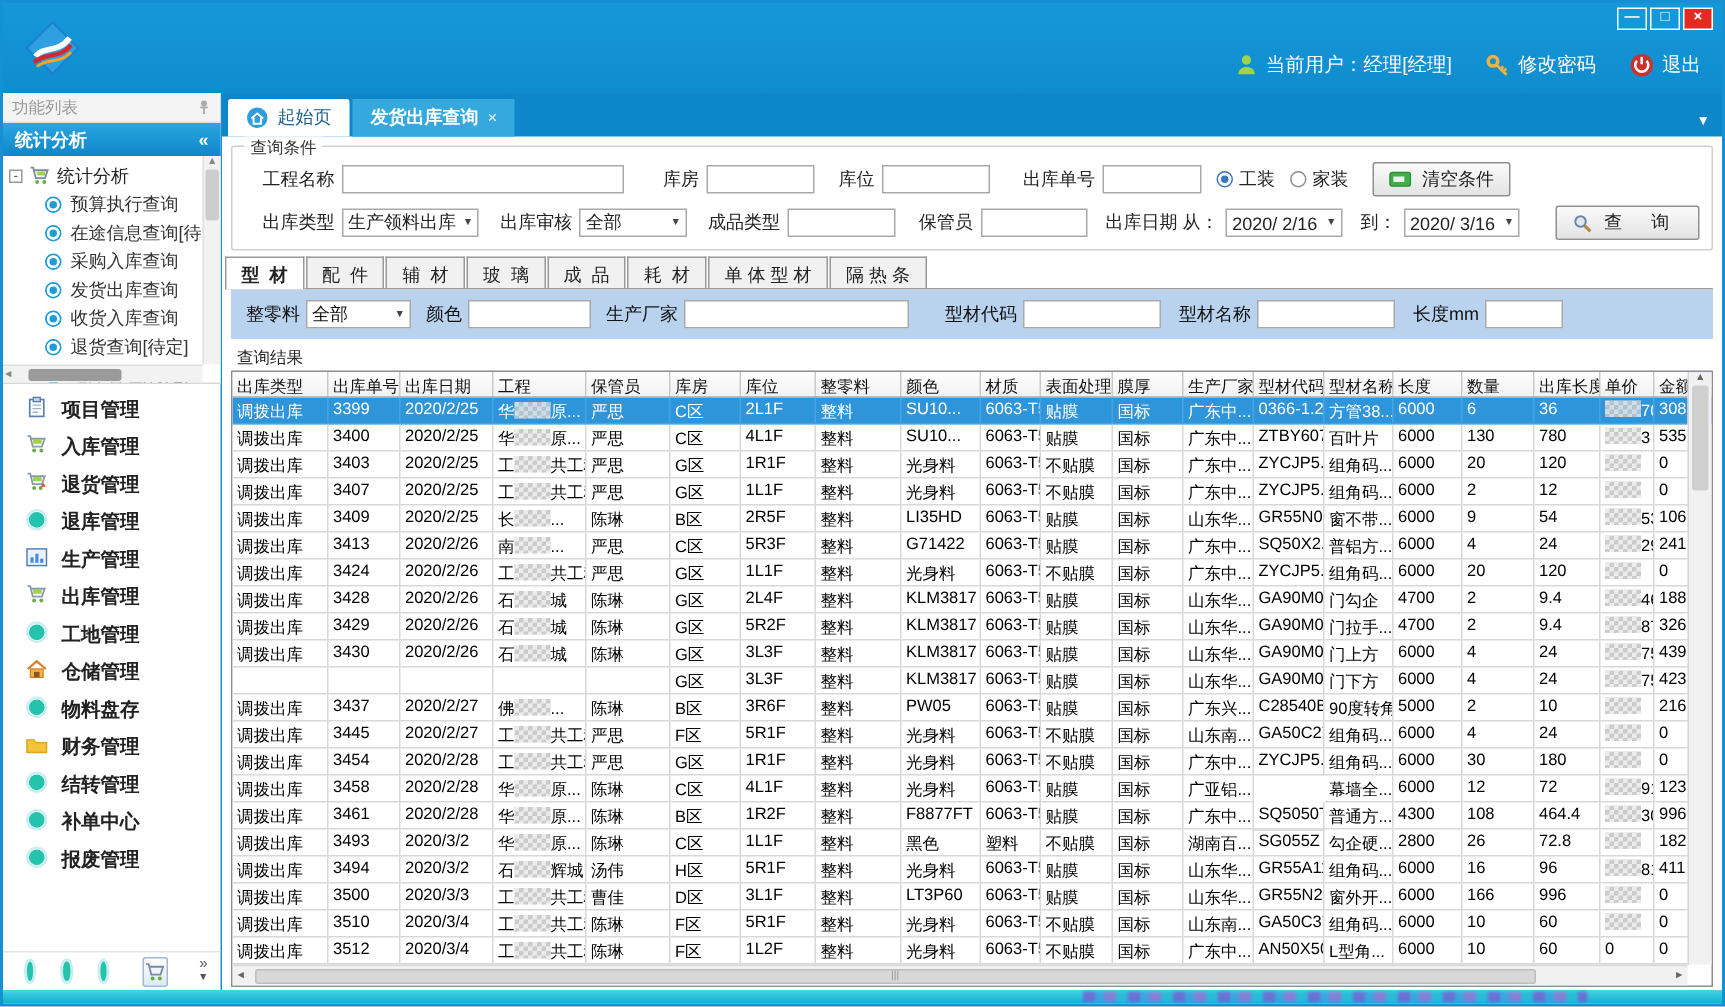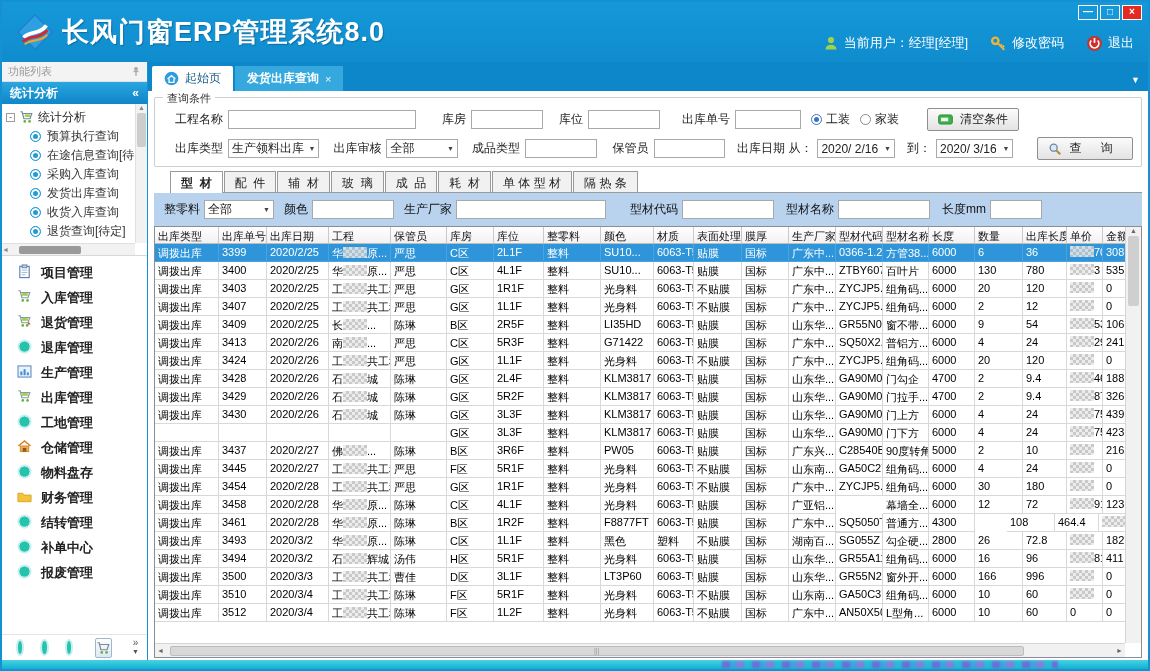--- a/index.html
+++ b/index.html
@@ -57,25 +57,25 @@
   .qrow { display:flex; align-items:center; margin-bottom:6px; font-size:12px; color:#222; }
   .qrow:last-child { margin-bottom:0; }
   .qlabel { margin:0 5px 0 12px; white-space:nowrap; }
   .tbox { height:19px; border:1px solid #a9a9a9; background:#fff; }
   .select { height:19px; border:1px solid #a9a9a9; background:#fff; display:flex; align-items:center; justify-content:space-between; padding:0 3px; font-size:12px; }
   .select .caret { font-size:7px; color:#444; margin-left:4px; }
   .radio { display:flex; align-items:center; gap:4px; margin-left:10px; }
   .rdot { width:11px; height:11px; border-radius:50%; border:1px solid #8a8a8a; background:#fff; position:relative; }
   .rdot.on { border-color:#3a76bf; }
   .rdot.on::after { content:""; position:absolute; inset:2px; border-radius:50%; background:#3a76bf; }
-  .btn { height:23px; border:1px solid #8e8f8f; border-radius:2px; background:linear-gradient(#fbfbfb,#e3e3e3); display:flex; align-items:center; gap:7px; padding:0 10px; font-size:12px; color:#222; margin-left:28px; }
+  .btn { height:23px; border:1px solid #8e8f8f; border-radius:2px; background:linear-gradient(#fbfbfb,#e3e3e3); display:flex; align-items:center; gap:7px; padding:0 10px; font-size:12px; color:#222; margin-left:16px; }
   .btn .sp { letter-spacing:8px; margin-right:-8px; }
 
   
-  .mat-tabs { display:flex; margin:2px 6px 0 22px; border-bottom:1px solid #9a9a9a; height:22px; }
+  .mat-tabs { display:flex; margin:2px 6px 0 2px; border-bottom:1px solid #9a9a9a; height:22px; }
   .mat-tab { border:1px solid #9a9a9a; border-bottom:none; background:#f1f1f1; padding:3px 10px 0 10px; font-size:12px; color:#222; margin-right:1px; height:21px; white-space:pre; }
   .mat-tab.active { background:#fff; height:22px; margin-bottom:-1px; font-weight:bold; }
   .filter-bar { margin:0 6px; background:#b9d3ef; padding:7px 6px; display:flex; align-items:center; font-size:12px; color:#111; }
   .filter-bar .qlabel { margin:0 4px 0 10px; }
 
   
   .results-label { font-size:11px; color:#222; margin:5px 0 1px 10px; }
   .grid { position:relative; flex:1; margin:0 6px 2px 6px; border:1px solid #8a8d95; overflow:hidden; background:#fff; }
   .gscroll-v { position:absolute; top:0; right:0; bottom:14px; width:16px; background:#f1f1f1; border-left:1px solid #d5d5d5; font-size:7px; color:#666; text-align:center; }
   .gscroll-v .thumb { margin:2px 2px; height:70px; background:#cfcfcf; border-radius:2px; }
@@ -101,21 +101,20 @@
 <div class="window">
 
   <div class="titlebar">
     <svg class="logo" viewBox="0 0 40 40">
       <polygon points="20,1 39,20 20,39 1,20" fill="#1c7fd0"></polygon>
       <polygon points="20,3 37,20 20,37 3,20" fill="#2e9fe0"></polygon>
       <path d="M8 26 C14 18 24 24 32 13" stroke="#fff" stroke-width="4" fill="none"></path>
       <path d="M7 30 C15 23 25 28 33 18" stroke="#d8262b" stroke-width="3" fill="none"></path>
       <path d="M9 33 C16 27 26 31 33 23" stroke="#f5a623" stroke-width="2" fill="none"></path>
     </svg>
-    <div class="app-title">长风门窗ERP管理系统8.0</div>
     <div class="winctrls">
       <div class="wbtn">—</div>
       <div class="wbtn">□</div>
       <div class="wbtn close">×</div>
     </div>
     <div class="userbar">
       <div class="grp">
         <svg width="16" height="16" viewBox="0 0 16 16">
             <circle cx="8" cy="5" r="3.1" fill="#9fd34a"></circle>
             <path d="M2.5 14.5c0-3.2 2.6-4.8 5.5-4.8s5.5 1.6 5.5 4.8z" fill="#9fd34a"></path>
@@ -426,20 +425,21 @@
         <span class="qlabel">生产厂家</span>
         <span class="tbox" style="width:150px"></span>
         <span class="qlabel" style="margin-left:24px">型材代码</span>
         <span class="tbox" style="width:92px"></span>
         <span class="qlabel" style="margin-left:12px">型材名称</span>
         <span class="tbox" style="width:92px"></span>
         <span class="qlabel" style="margin-left:12px">长度mm</span>
         <span class="tbox" style="width:52px"></span>
       </div>
 
+      <div class="results-label">查询结果</div>
 
       <div class="grid">
         <div class="ghead">
             <div class="th" style="width: 64px;">出库类型</div>
             <div class="th" style="width: 48px;">出库单号</div>
             <div class="th" style="width: 62px;">出库日期</div>
             <div class="th" style="width: 62px;">工程</div>
             <div class="th" style="width: 56px;">保管员</div>
             <div class="th" style="width: 47px;">库房</div>
             <div class="th" style="width: 50px;">库位</div>
@@ -798,21 +798,21 @@
               <div class="td" style="width: 50px;">1R2F</div>
               <div class="td" style="width: 57px;">整料</div>
               <div class="td" style="width: 53px;">F8877FT</div>
               <div class="td" style="width: 40px;">6063-T5</div>
               <div class="td" style="width: 48px;">贴膜</div>
               <div class="td" style="width: 47px;">国标</div>
               <div class="td" style="width: 47px;">广东中...</div>
               <div class="td" style="width: 47px;">SQ5050T20</div>
               <div class="td" style="width: 46px;">普通方...</div>
               <div class="td" style="width: 46px;">4300</div>
-              <div class="td" style="width: 48px; margin-left: 32px;">108</div>
+              <div class="td" style="width: 48px;">108</div>
               <div class="td" style="width: 44px;">464.4</div>
               <div class="td" style="width: 36px;"><span class="mosaic"></span>306</div>
               <div class="td" style="width: 24px;">996</div>
             </div>
             <div class="tr">
               <div class="td" style="width: 64px;">调拨出库</div>
               <div class="td" style="width: 48px;">3493</div>
               <div class="td" style="width: 62px;">2020/3/2</div>
               <div class="td" style="width: 62px;">华<span class="mosaic"></span>原...</div>
               <div class="td" style="width: 56px;">陈琳</div>

